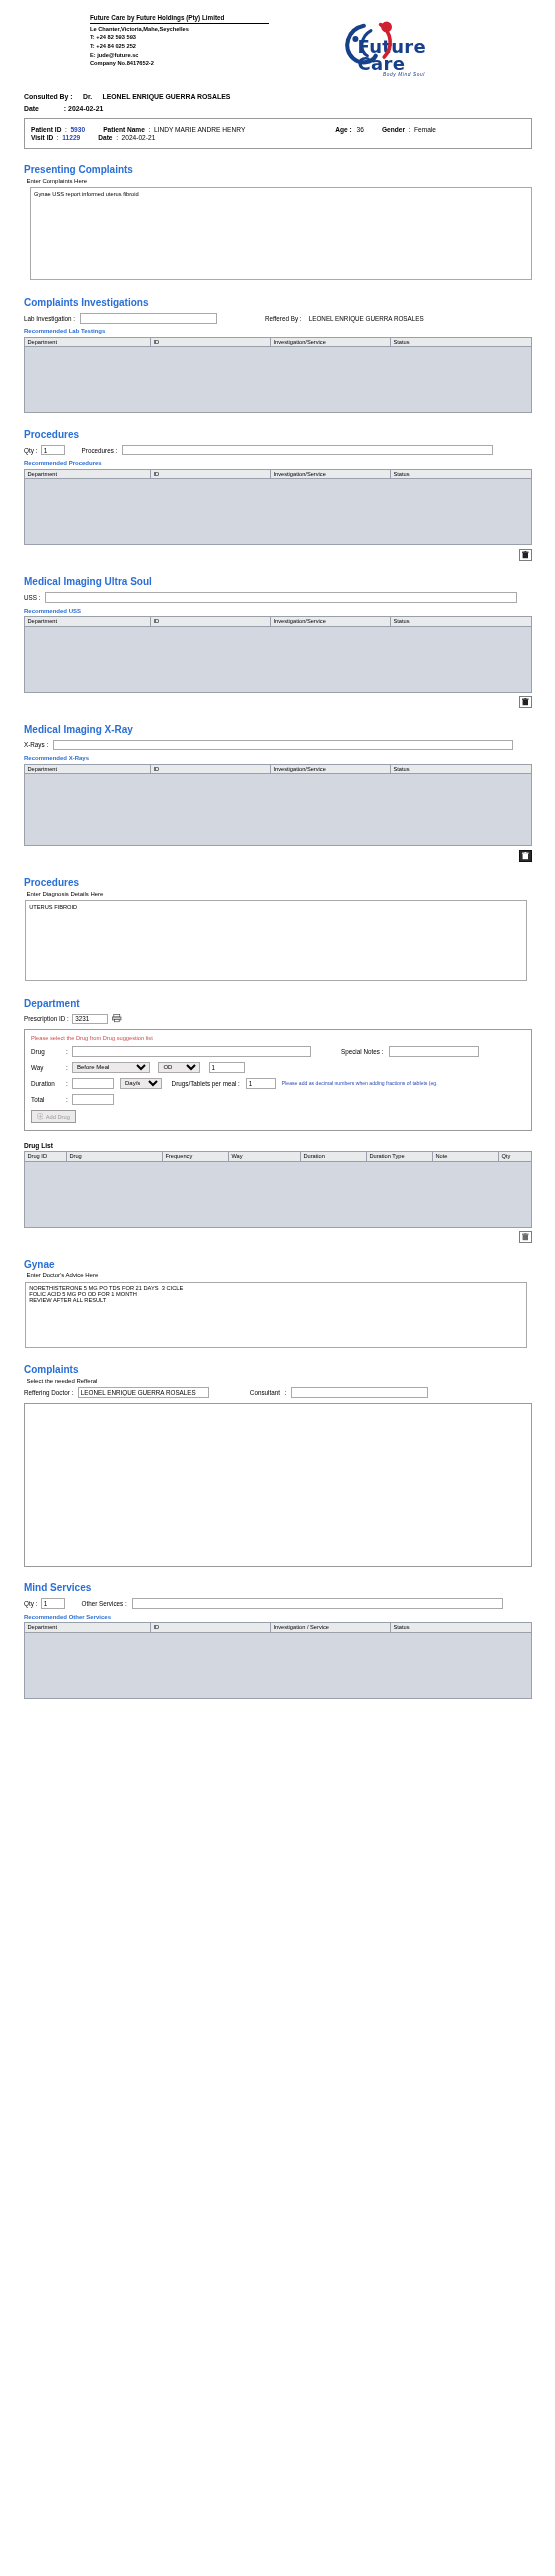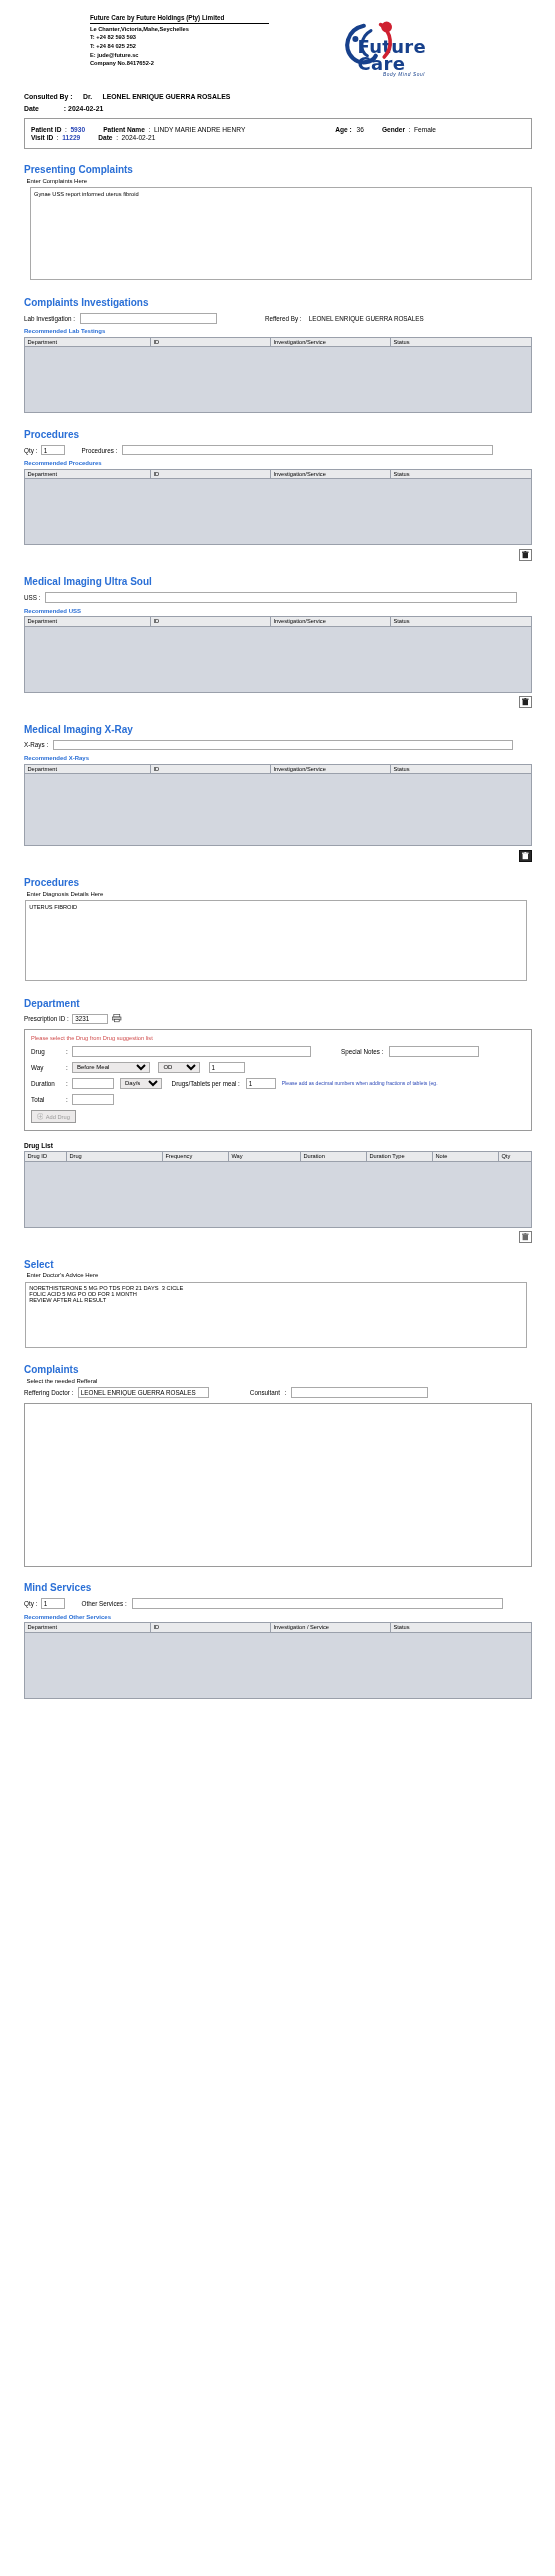--- a/index.html
+++ b/index.html
@@ -431,21 +431,21 @@
     <div class="trash-btn">
       <svg width="6.6" height="7.8" viewBox="0 0 11 13">
         <rect x="1" y="3" width="9" height="9" fill="#6b6b6b"></rect>
           <rect x="0" y="1" width="11" height="2" fill="#6b6b6b"></rect>
           <rect x="4" y="0" width="3" height="1.5" fill="#6b6b6b"></rect>
       </svg>
     </div>
   </div>
 
   
-  <h2 class="section">Select</h2>
+  <h2 class="section">Gynae</h2>
   <div class="sub-note">Enter Doctor's Advice Here</div>
   <textarea class="ta" style="width: 502px; height: 66px; margin-left: 1.2px;">NORETHISTERONE 5 MG PO TDS FOR 21 DAYS  3 CICLE
 FOLIC ACID 5 MG PO OD FOR 1 MONTH
 REVIEW AFTER ALL RESULT</textarea>
 
   
   <h2 class="section">Complaints</h2>
   <div class="sub-note">Select the needed Refferal</div>
   <div class="ref-row">
     <span>Reffering Doctor  :</span>

